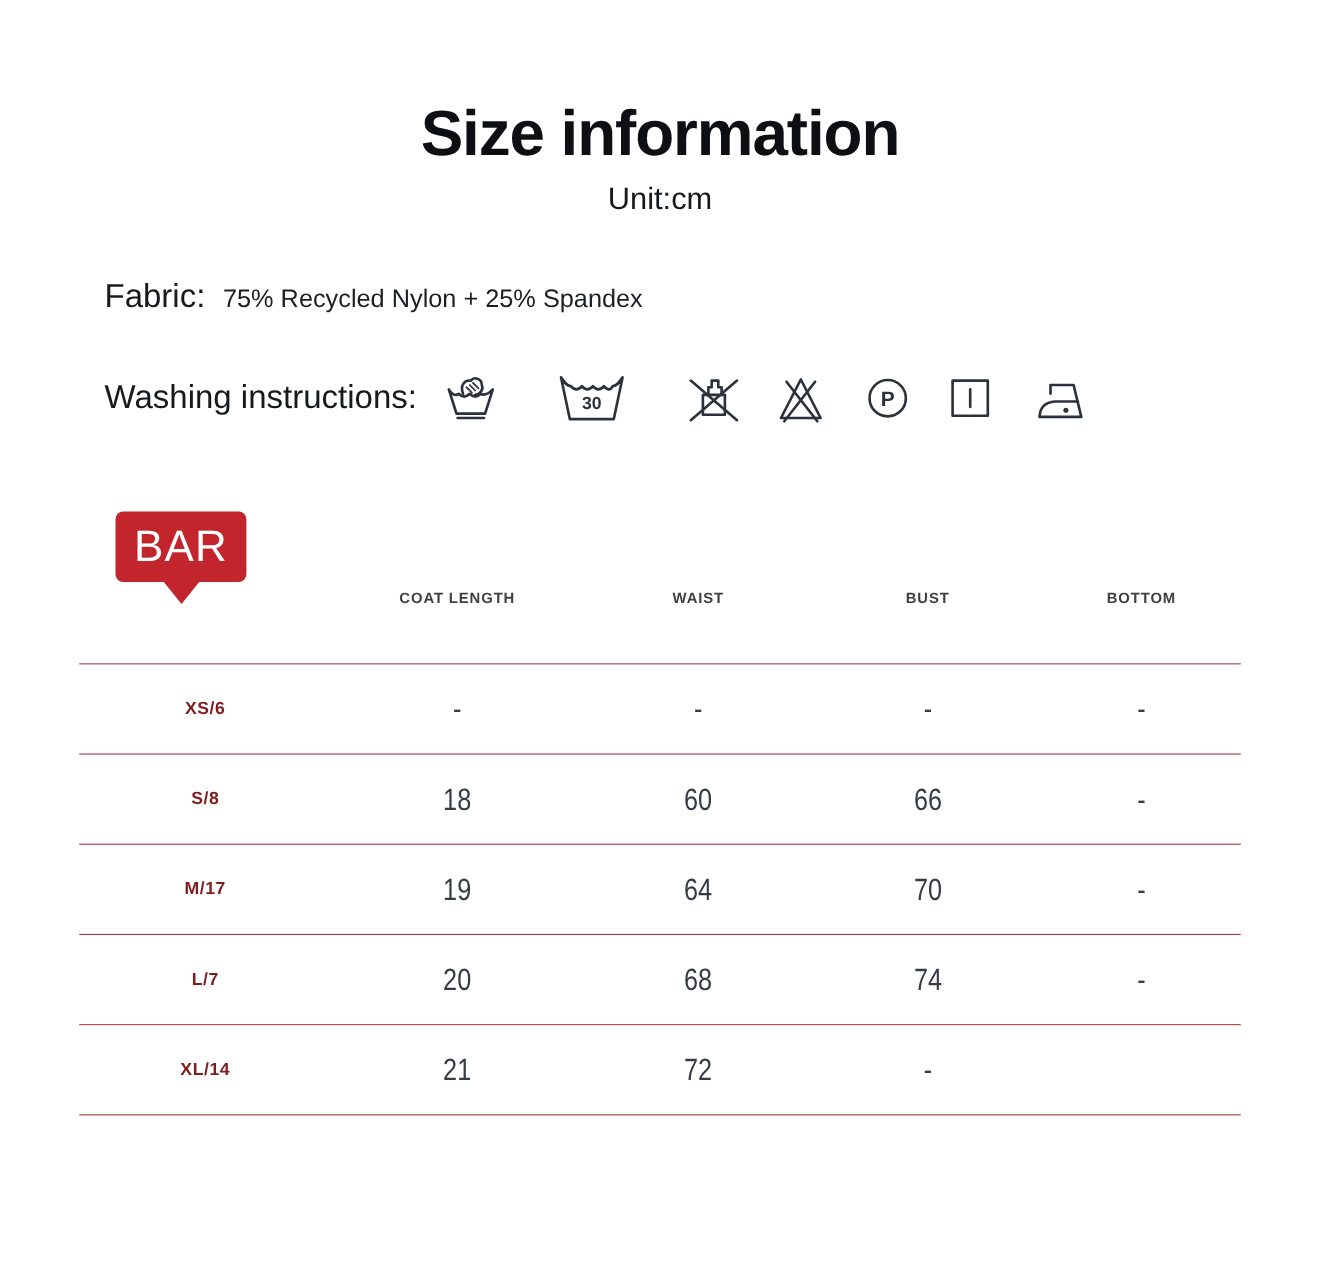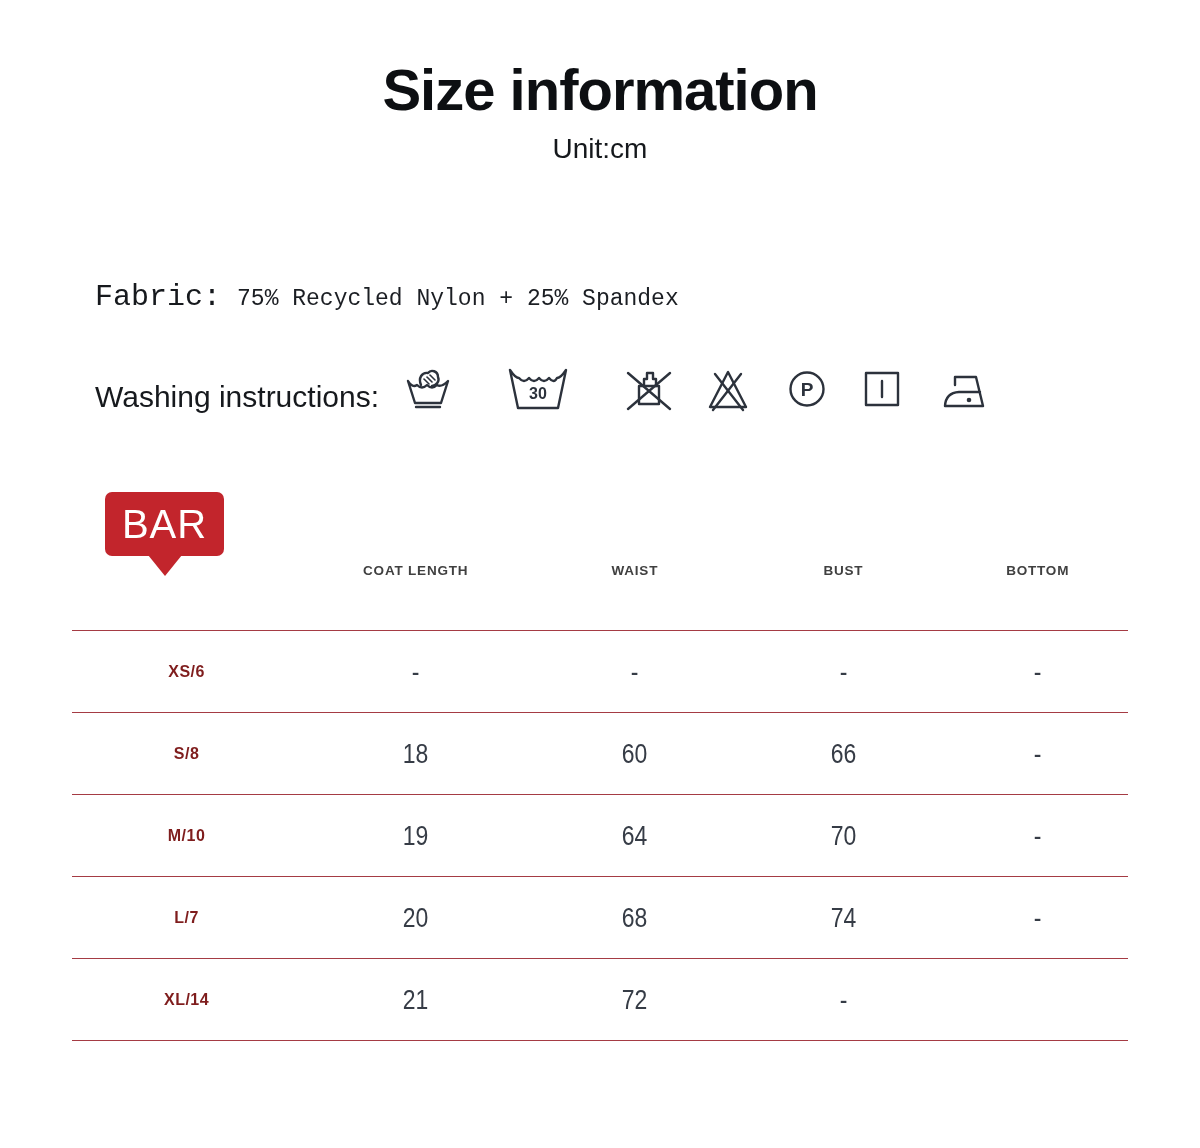--- a/index.html
+++ b/index.html
@@ -10,33 +10,33 @@
   }
   *{box-sizing:border-box;margin:0;padding:0;}
   html,body{background:#ffffff;}
   body{
     width:1200px;height:1148px;overflow:hidden;position:relative;
     font-family:"Liberation Sans", sans-serif;color:var(--ink);
   }
   .page{width:1200px;height:1148px;position:relative;}
 
   .title{
-    margin-top:56px;text-align:center;
+    margin-top:88px;text-align:center;
     font-size:58px;font-weight:bold;letter-spacing:-1px;color:#0d0f12;
   }
   .unit{
     margin-top:10px;text-align:center;
     font-size:28px;font-weight:400;color:#15181c;
   }
 
   .info-row{
     display:flex;align-items:baseline;margin-left:95px;
   }
-  .fabric-row{margin-top:115px;font-family:Liberation Mono, monospace;}
-  .washing-row{margin-top:50px;align-items:flex-end;}
+  .fabric-row{margin-top:56px;}
+  .washing-row{margin-top:50px;align-items:center;}
   .info-label{font-size:30px;font-weight:500;color:#16191d;white-space:nowrap;}
   .fabric-value{font-size:23px;color:#1b1e23;margin-left:16px;}
 
   .icons-strip{display:flex;align-items:center;}
   .care-icon{display:block;flex:none;}
   .care-icon path,.care-icon line,.care-icon circle.stroke,.care-icon rect,.care-icon polyline{
     fill:none;stroke:var(--icon-ink);stroke-width:2.4;stroke-linecap:round;stroke-linejoin:round;
   }
   .care-icon text{fill:var(--icon-ink);font-family:"Liberation Sans",sans-serif;font-weight:600;}
   .care-icon .fill{fill:var(--icon-ink);stroke:none;}
@@ -161,21 +161,21 @@
 
       <div class="cols trow">
         <div class="td td-size">S/8</div>
         <div class="td td-val"><span class="cond">18</span></div>
         <div class="td td-val"><span class="cond">60</span></div>
         <div class="td td-val"><span class="cond">66</span></div>
         <div class="td td-val"><span class="cond">-</span></div>
       </div>
 
       <div class="cols trow">
-        <div class="td td-size">M/10</div>
+        <div class="td td-size">M/17</div>
         <div class="td td-val"><span class="cond">19</span></div>
         <div class="td td-val"><span class="cond">64</span></div>
         <div class="td td-val"><span class="cond">70</span></div>
         <div class="td td-val"><span class="cond">-</span></div>
       </div>
 
       <div class="cols trow">
         <div class="td td-size">L/7</div>
         <div class="td td-val"><span class="cond">20</span></div>
         <div class="td td-val"><span class="cond">68</span></div>

